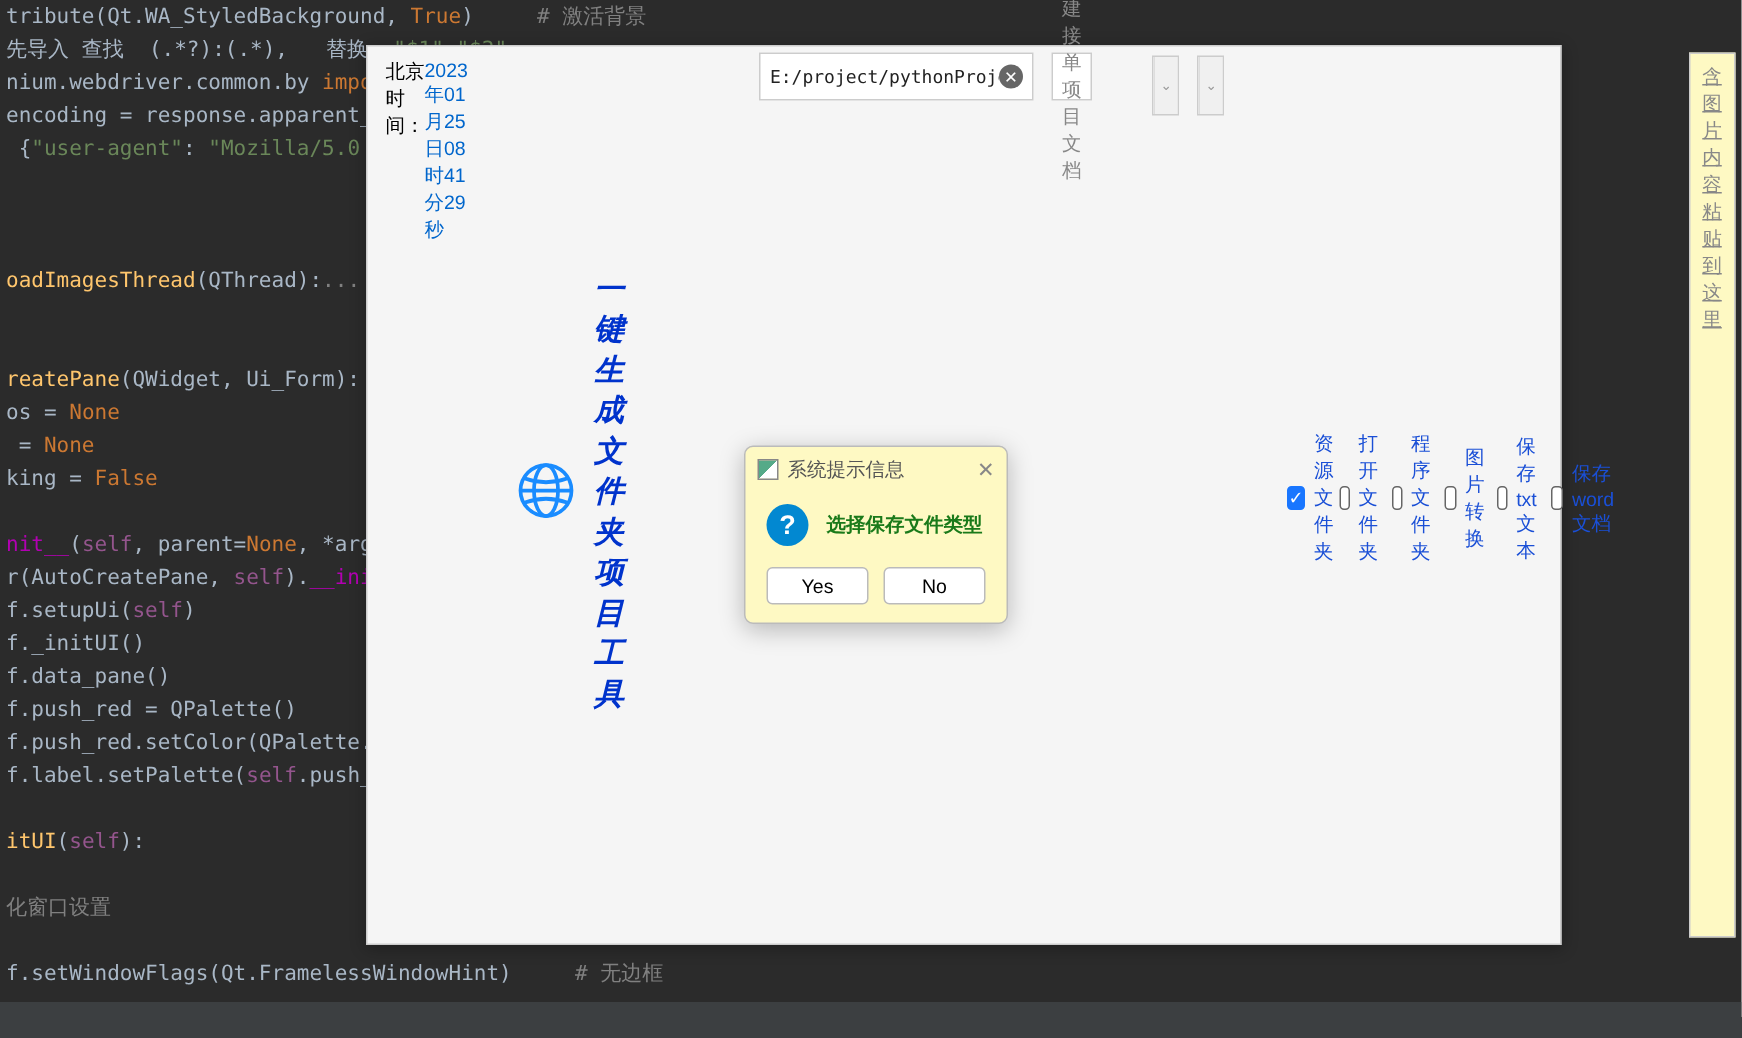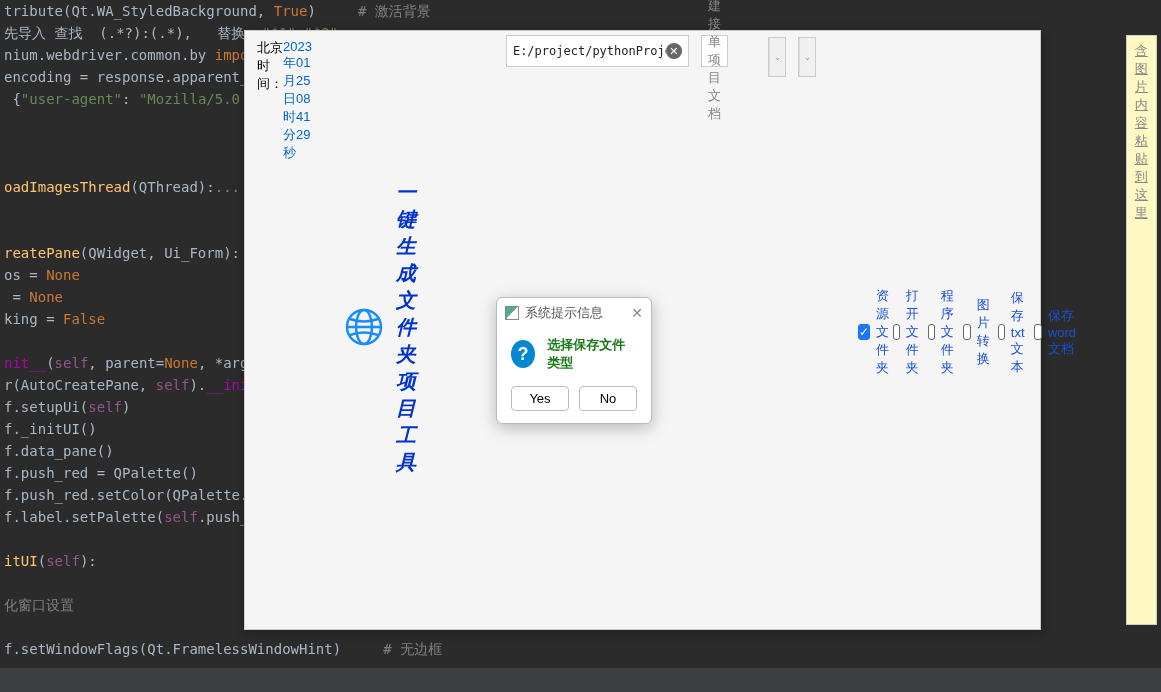--- a/index.html
+++ b/index.html
@@ -190,22 +190,22 @@
       justify-content: flex-end;
       padding: 10px 31px 16px;
       font-size: 14px;
     }
 
     
     .dialog {
       position: absolute;
       left: 496px;
       top: 297px;
-      width: 156px;
-      background: #ffffff;
+      width: 176px;
+      background: #fef9c3;
       border: 1px solid #bbb;
       border-radius: 6px;
       box-shadow: 0 4px 16px rgba(0,0,0,0.25);
     }
     .dlg-title {
       display: flex;
       align-items: center;
       padding: 6px 8px;
       font-size: 13px;
       color: #555;

